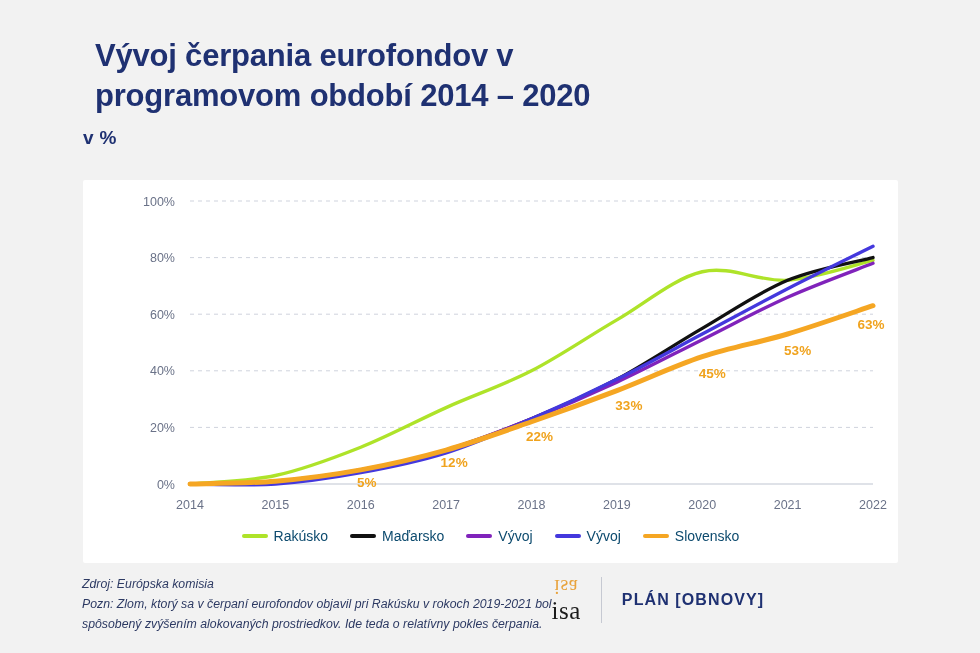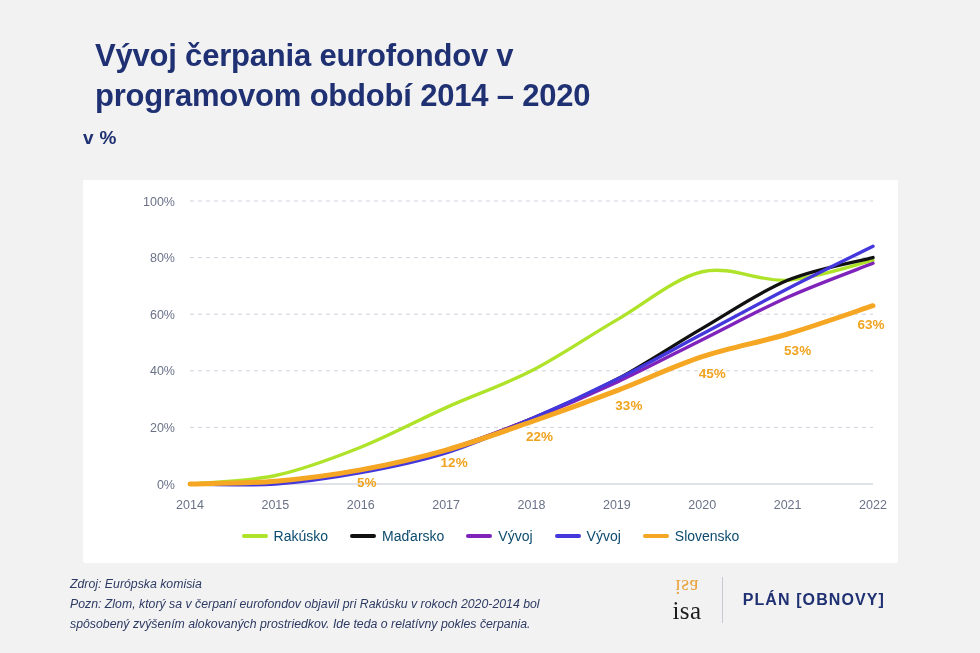--- a/index.html
+++ b/index.html
@@ -94,25 +94,25 @@
     height: 4px;
     border-radius: 2px;
     display: block;
   }
   .legend-label {
     font-size: 14px;
     color: #0c4a6e;
   }
   #footer {
     position: absolute;
-    left: 70px;
+    left: 82px;
     top: 575px;
     width: 815px;
     display: flex;
-    justify-content: space-between;
+    justify-content: flex-start;
     align-items: flex-start;
   }
   #source-notes {
     font-size: 12.3px;
     font-style: italic;
     color: #2d3a63;
     line-height: 1.62;
     max-width: 600px;
   }
   #source-notes div { white-space: pre-line; }
@@ -234,21 +234,21 @@
       <div class="legend-item">
         <span class="legend-swatch" style="background: rgb(245, 166, 35);"></span>
         <span class="legend-label">Slovensko</span>
       </div>
     </div>
 </div>
 
 <div id="footer">
   <div id="source-notes">
     <div>Zdroj: Európska komisia</div>
-    <div>Pozn: Zlom, ktorý sa v čerpaní eurofondov objavil pri Rakúsku v rokoch 2020-2014 bol
+    <div>Pozn: Zlom, ktorý sa v čerpaní eurofondov objavil pri Rakúsku v rokoch 2019-2021 bol
 spôsobený zvýšením alokovaných prostriedkov. Ide teda o relatívny pokles čerpania.</div>
   </div>
   <div id="logos">
     <div id="isa-logo">
       <span id="isa-mirror">isa</span>
       <span id="isa-main">isa</span>
     </div>
     <div id="logo-divider"></div>
     <div id="plan-obnovy">PLÁN [OBNOVY]</div>
   </div>

